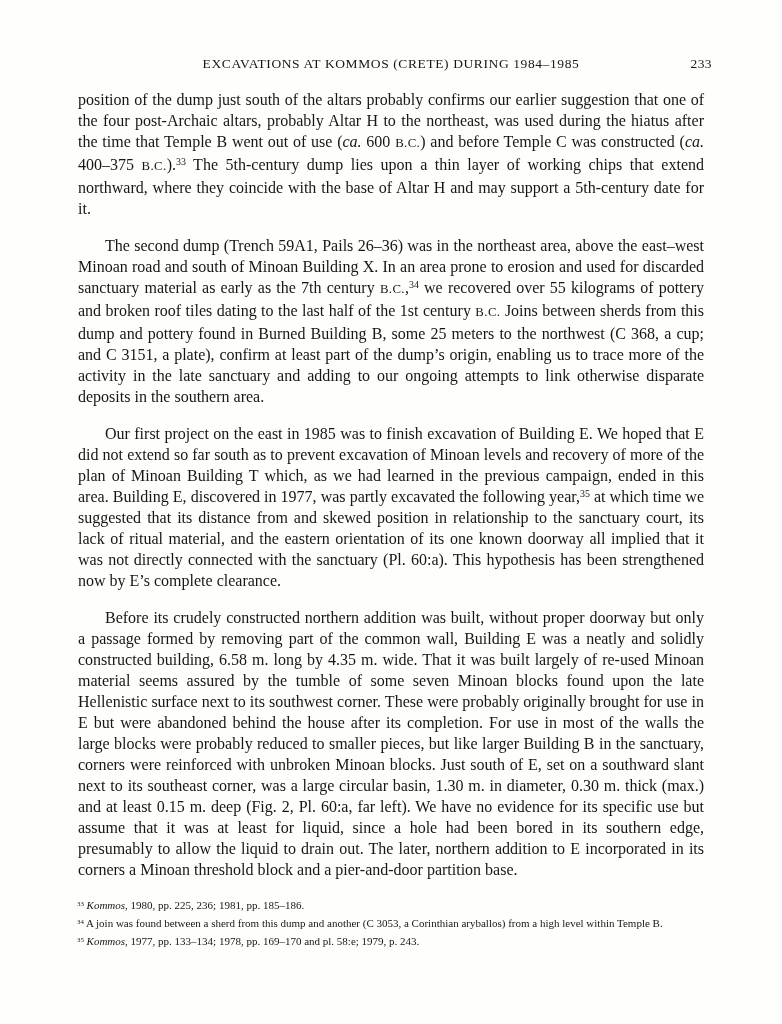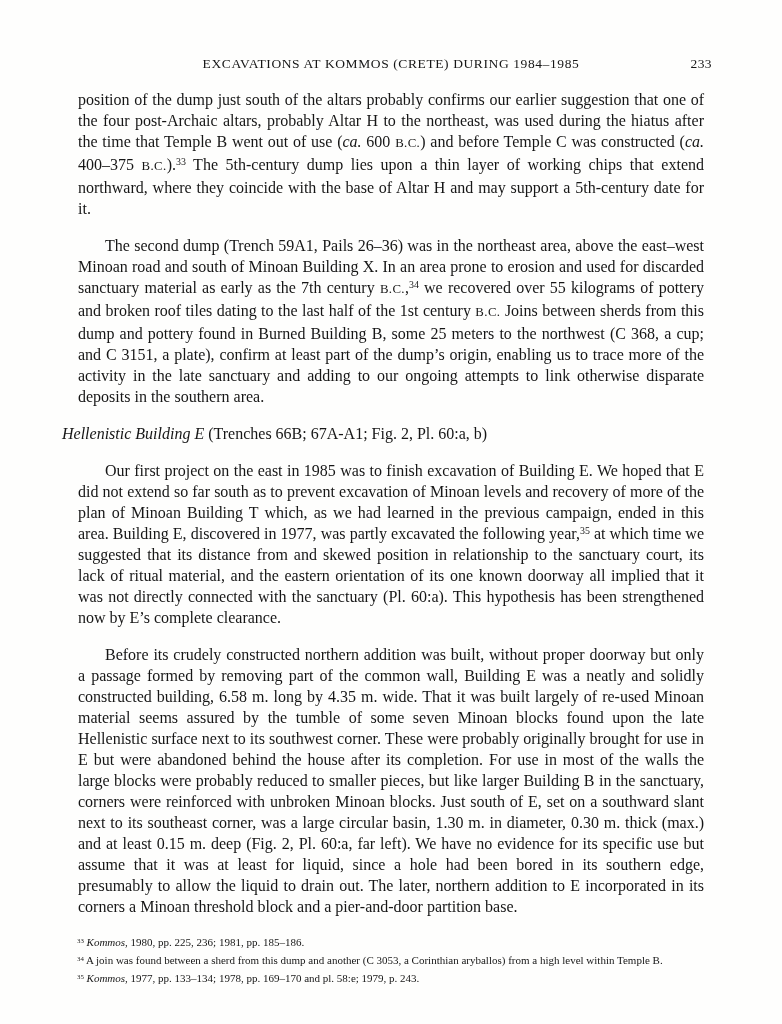--- a/index.html
+++ b/index.html
@@ -64,21 +64,20 @@
 <div class="page">
 
   <div class="running-head">
     <span>EXCAVATIONS AT KOMMOS (CRETE) DURING 1984–1985</span>
     <span class="page-number">233</span>
   </div>
 
   <div class="body-text">
     <p><span>position of the dump just south of the altars probably confirms our earlier suggestion that one of the four post-Archaic altars, probably Altar H to the northeast, was used during the hiatus after the time that Temple B went out of use (</span><span class="i">ca.</span><span> 600 </span><span class="sc">B.C.</span><span>) and before Temple C was constructed (</span><span class="i">ca.</span><span> 400–375 </span><span class="sc">B.C.</span><span>).</span><sup>33</sup><span> The 5th-century dump lies upon a thin layer of working chips that extend northward, where they coincide with the base of Altar H and may support a 5th-century date for it.</span></p>
     <p class="indent"><span>The second dump (Trench 59A1, Pails 26–36) was in the northeast area, above the east–west Minoan road and south of Minoan Building X. In an area prone to erosion and used for discarded sanctuary material as early as the 7th century </span><span class="sc">B.C.</span><span>,</span><sup>34</sup><span> we recovered over 55 kilograms of pottery and broken roof tiles dating to the last half of the 1st century </span><span class="sc">B.C.</span><span> Joins between sherds from this dump and pottery found in Burned Building B, some 25 meters to the northwest (C 368, a cup; and C 3151, a plate), confirm at least part of the dump’s origin, enabling us to trace more of the activity in the late sanctuary and adding to our ongoing attempts to link otherwise disparate deposits in the southern area.</span></p>
-    <h2 class="section-heading"><span class="i">Hellenistic Building E</span><span> (Trenches 66B; 67A-A1; Fig. 2, Pl. 60:a, b)</span></h2>
     <p class="indent"><span>Our first project on the east in 1985 was to finish excavation of Building E. We hoped that E did not extend so far south as to prevent excavation of Minoan levels and recovery of more of the plan of Minoan Building T which, as we had learned in the previous campaign, ended in this area. Building E, discovered in 1977, was partly excavated the following year,</span><sup>35</sup><span> at which time we suggested that its distance from and skewed position in relationship to the sanctuary court, its lack of ritual material, and the eastern orientation of its one known doorway all implied that it was not directly connected with the sanctuary (Pl. 60:a). This hypothesis has been strengthened now by E’s complete clearance.</span></p>
     <p class="indent"><span>Before its crudely constructed northern addition was built, without proper doorway but only a passage formed by removing part of the common wall, Building E was a neatly and solidly constructed building, 6.58 m. long by 4.35 m. wide. That it was built largely of re-used Minoan material seems assured by the tumble of some seven Minoan blocks found upon the late Hellenistic surface next to its southwest corner. These were probably originally brought for use in E but were abandoned behind the house after its completion. For use in most of the walls the large blocks were probably reduced to smaller pieces, but like larger Building B in the sanctuary, corners were reinforced with unbroken Minoan blocks. Just south of E, set on a southward slant next to its southeast corner, was a large circular basin, 1.30 m. in diameter, 0.30 m. thick (max.) and at least 0.15 m. deep (Fig. 2, Pl. 60:a, far left). We have no evidence for its specific use but assume that it was at least for liquid, since a hole had been bored in its southern edge, presumably to allow the liquid to drain out. The later, northern addition to E incorporated in its corners a Minoan threshold block and a pier-and-door partition base.</span></p>
   </div>
 
   <div class="footnotes">
     <p><sup>33</sup><span> </span><span class="i">Kommos</span><span>, 1980, pp. 225, 236; 1981, pp. 185–186.</span></p>
     <p><sup>34</sup><span> A join was found between a sherd from this dump and another (C 3053, a Corinthian aryballos) from a high level within Temple B.</span></p>
     <p><sup>35</sup><span> </span><span class="i">Kommos</span><span>, 1977, pp. 133–134; 1978, pp. 169–170 and pl. 58:e; 1979, p. 243.</span></p>
   </div>
 

